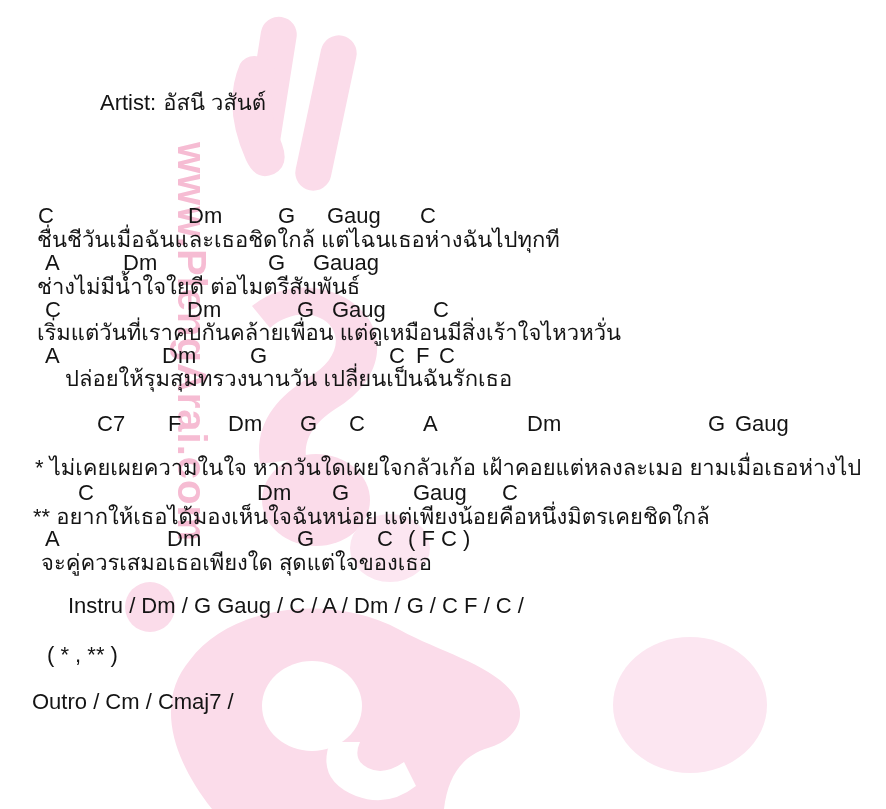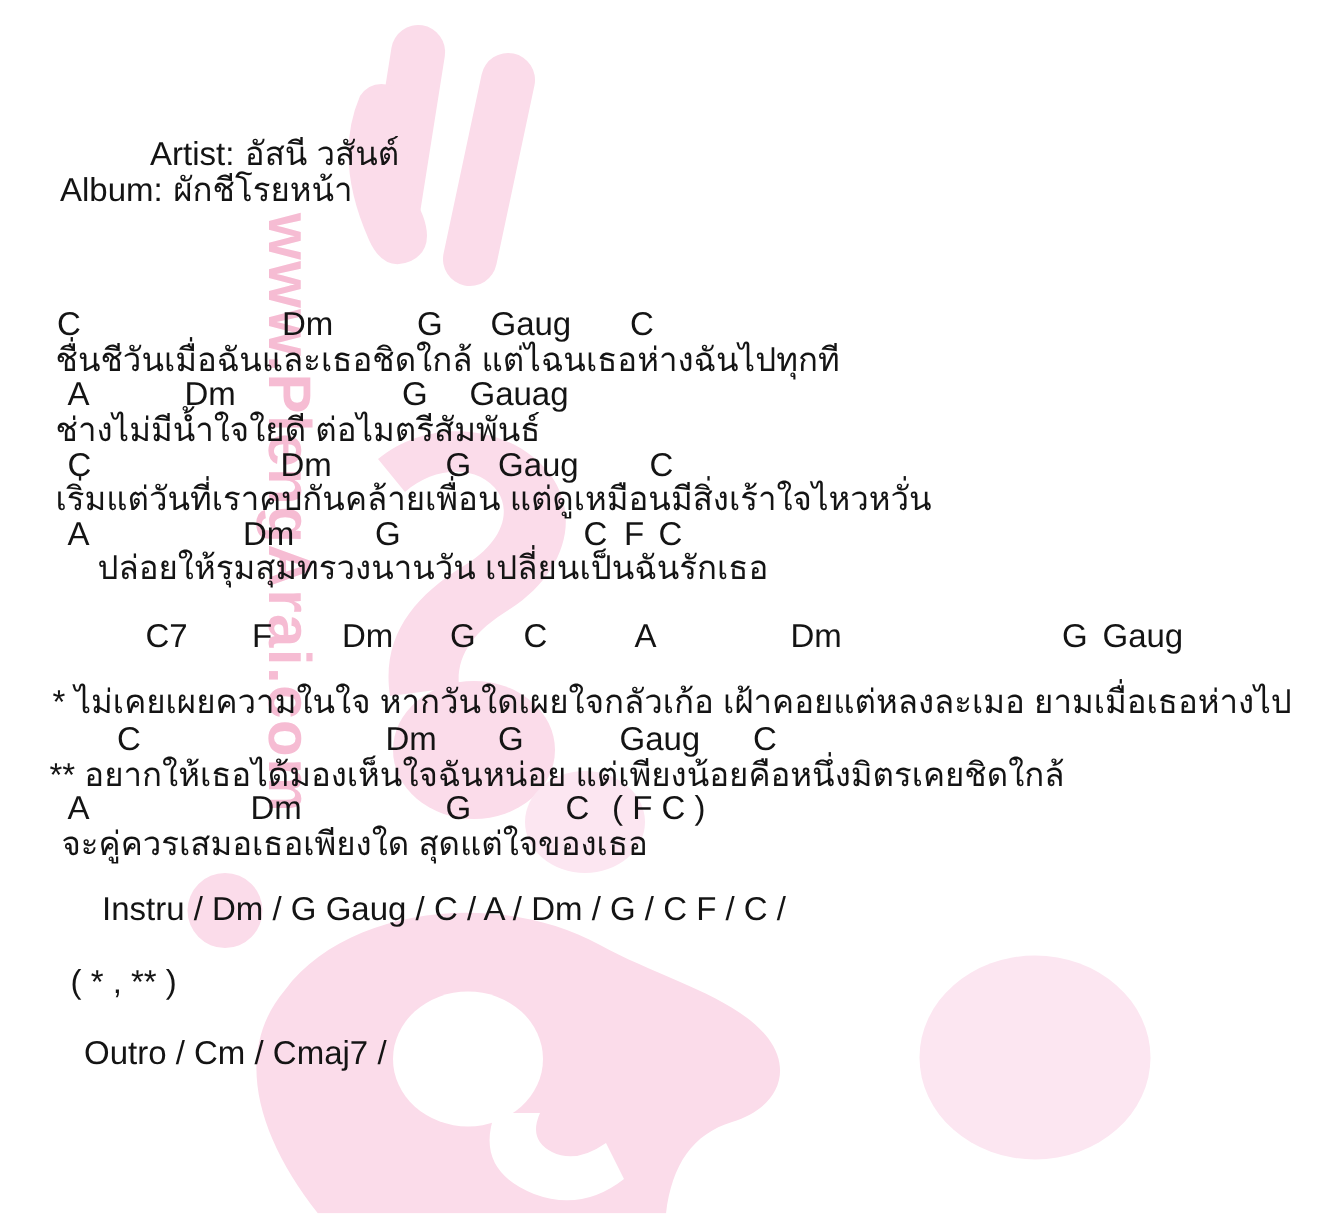--- a/index.html
+++ b/index.html
@@ -55,23 +55,20 @@
     </g>
   </svg>
 
   <div class="wm-url">www.PlengArai.com</div>
 
 
   <div class="hline artist">
     <span class="label">Artist:</span><span class="value">อัสนี วสันต์</span>
   </div>
 
-  <div class="hline album">
-    <span class="label">Album:</span><span class="value">ผักชีโรยหน้า</span>
-  </div>
 
 
   <div id="song-body">
       <div class="line chords" style="top: 204px;">
         <span class="chord" style="left: 38px;">C</span>
         <span class="chord" style="left: 188px;">Dm</span>
         <span class="chord" style="left: 278px;">G</span>
         <span class="chord" style="left: 327px;">Gaug</span>
         <span class="chord" style="left: 420px;">C</span>
       </div>
@@ -123,16 +120,16 @@
       <div class="line chords" style="top: 527px;">
         <span class="chord" style="left: 45px;">A</span>
         <span class="chord" style="left: 167px;">Dm</span>
         <span class="chord" style="left: 297px;">G</span>
         <span class="chord" style="left: 377px;">C</span>
         <span class="chord" style="left: 408px;">( F C )</span>
       </div>
       <div class="line lyric" style="top: 551px; left: 41px; width: auto;">จะคู่ควรเสมอเธอเพียงใด สุดแต่ใจของเธอ</div>
       <div class="line text" style="top: 594px; left: 52px; width: auto; margin-left: 16px;">Instru / Dm / G Gaug / C / A / Dm / G / C F / C /</div>
       <div class="line text" style="top: 643px; left: 47px; width: auto;">( * , ** )</div>
-      <div class="line text" style="top: 690px; left: 56px; width: auto;">Outro / Cm / Cmaj7 /</div>
+      <div class="line text" style="top: 690px; left: 32px; width: auto;">Outro / Cm / Cmaj7 /</div>
     </div>
 
 </div>
 
 </body></html>

